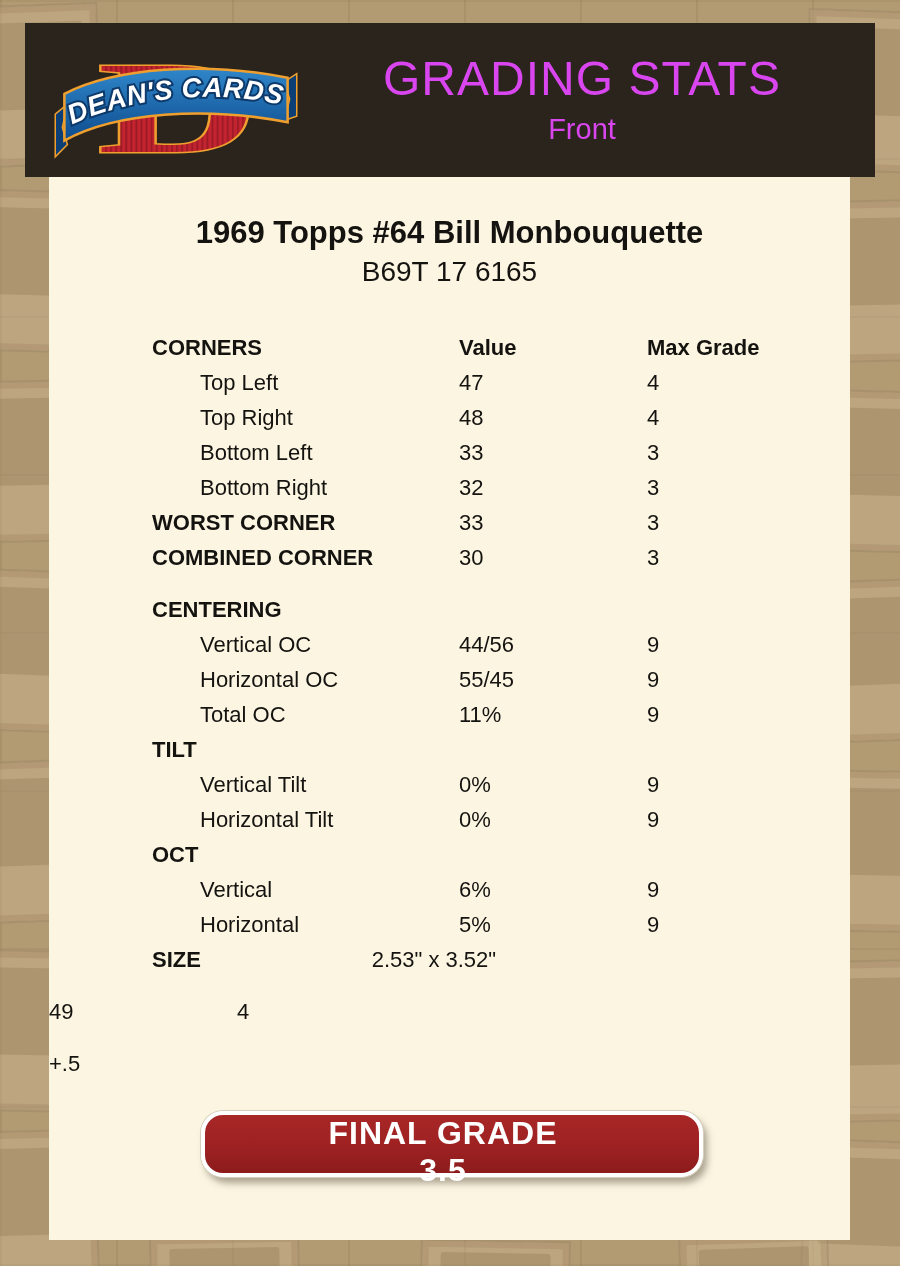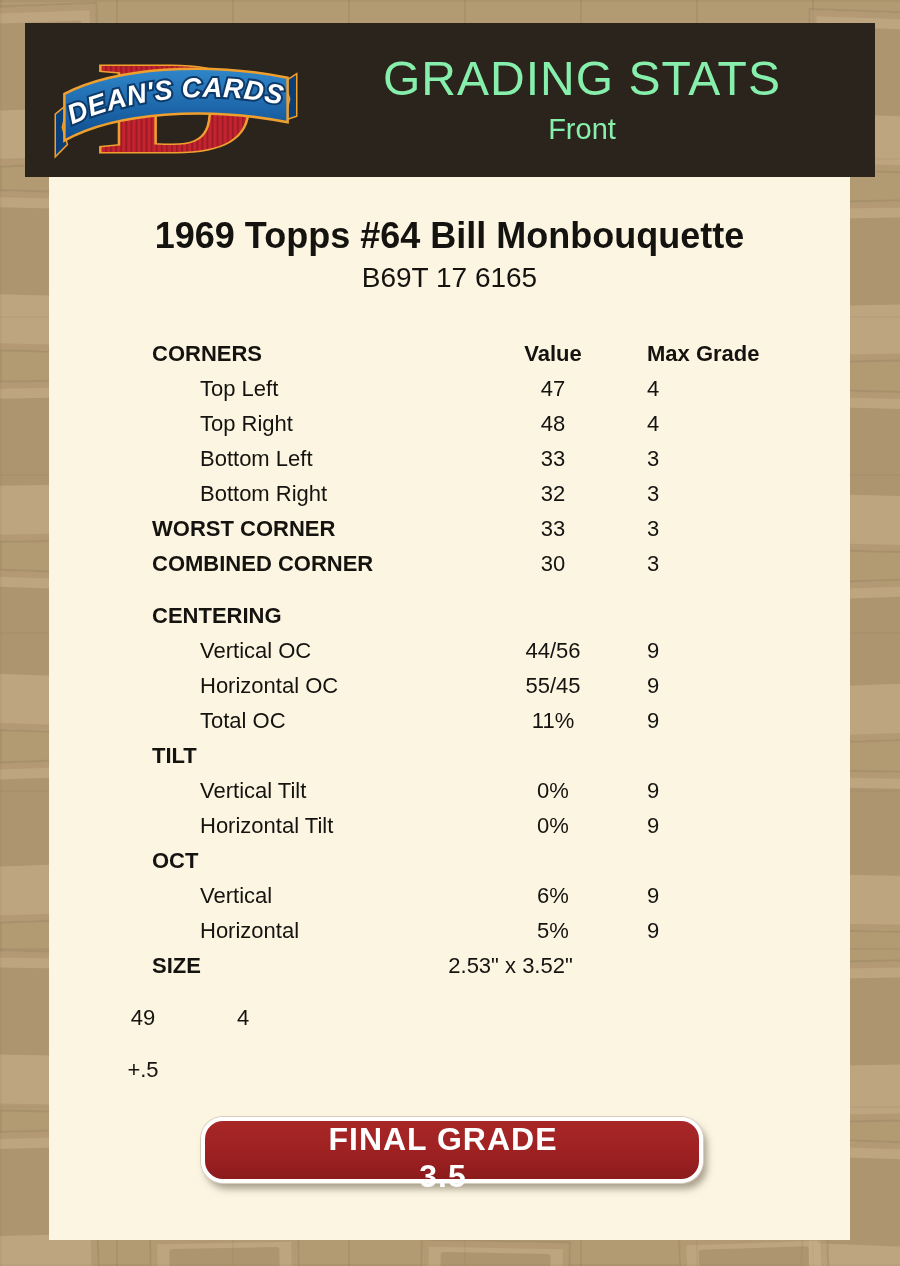--- a/index.html
+++ b/index.html
@@ -39,41 +39,41 @@
     background: #2b241c;
     display: flex; align-items: center;
   }
   .logo-wrap {
     position: absolute; left: 28px; top: 8px; width: 246px; height: 138px;
   }
   .logo-wrap svg { width: 100%; height: 100%; display: block; }
   .header-titles {
     position: absolute; left: 274px; right: 10px; top: 0; height: 100%;
     display: flex; flex-direction: column; align-items: center; justify-content: center;
-    color: #86efac; text-align: center;
+    color: #d946ef; text-align: center;
   }
   .header-title   { font-size: 48px; font-weight: 400; letter-spacing: 1px; line-height: 1.05; }
   .header-subtitle{ font-size: 29px; font-weight: 400; margin-top: 8px; }
 
   
   .sheet {
     position: absolute; left: 49px; top: 177px; width: 801px; height: 1063px;
     background: #fbf5e2;
     padding-top: 38px;
   }
-  .card-title  { text-align: center; font-size: 36px; font-weight: 700; }
+  .card-title  { text-align: center; font-size: 31px; font-weight: 700; }
   .card-serial { text-align: center; font-size: 28px; font-weight: 400; margin-top: 5px; }
 
   
   .stats { margin-top: 42px; }
   .trow { display: flex; align-items: center; height: 35px; font-size: 22px; }
   .trow.gap { margin-top: 17px; }
   .c-label { width: 410px; padding-left: 103px; }
   .c-label.indent { padding-left: 151px; }
-  .c-value { width: 188px; text-align: center; }
+  .c-value { width: 188px; text-align: left; }
   .c-max   { width: 156px; text-align: left; }
   .bold { font-weight: 700; }
   .row-size .c-value { position: relative; left: -59px; width: 306px; }
 
   
   .final-grade {
     position: relative;
     margin: 30px 0 0 152px;
     width: 502px; height: 66px;
     background: linear-gradient(180deg, #a82727 0%, #9e2122 55%, #8c1b1c 100%);

